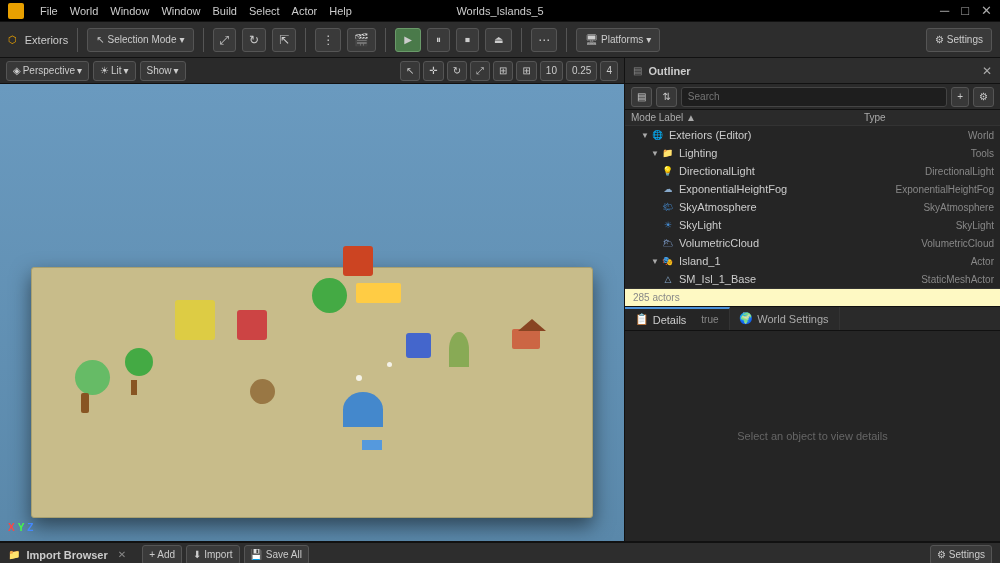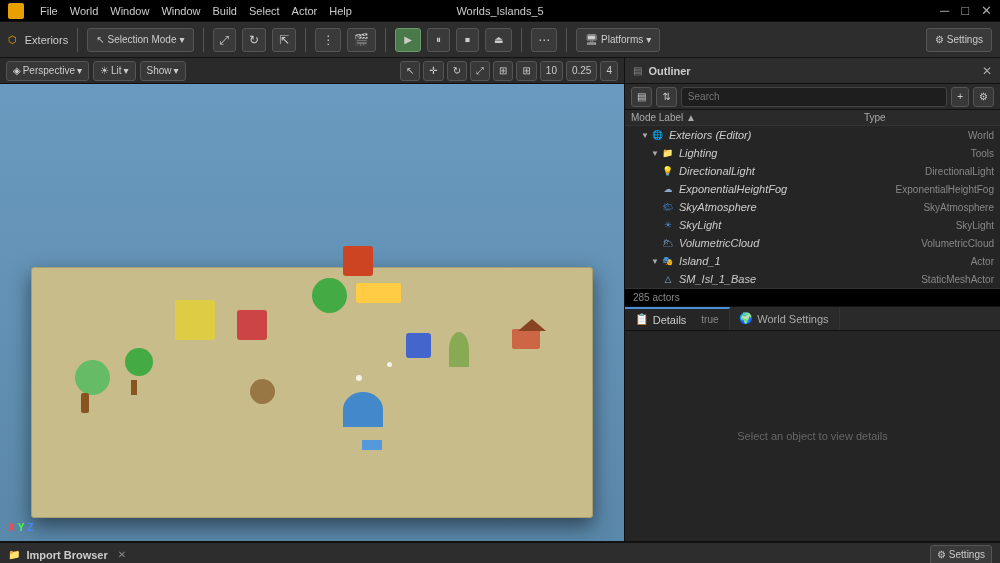--- a/index.html
+++ b/index.html
@@ -46,24 +46,24 @@
     #outliner-search { flex: 1; background: #1e1e1e; border: 1px solid #444; border-radius: 3px; color: #ccc; padding: 2px 6px; font-size: 10px; height: 20px; outline: none; }
     #outliner-columns { display: flex; background: #2a2a2a; border-bottom: 1px solid #333; padding: 2px 6px; }
     #outliner-columns .col-label { flex: 1; font-size: 10px; color: #aaa; cursor: pointer; }
     #outliner-columns .col-type { width: 130px; font-size: 10px; color: #aaa; }
 
     .outliner-item { display: flex; align-items: center; padding: 1px 6px; cursor: pointer; min-height: 18px; }
     .indent-1 { padding-left: 16px; }
     .indent-2 { padding-left: 26px; }
     .indent-3 { padding-left: 36px; }
     .item-icon { width: 14px; height: 14px; margin-right: 4px; display: inline-flex; align-items: center; justify-content: center; font-size: 9px; }
-    .item-label { flex: 1; font-size: 11px; color: #ccc; font-style: italic; }
+    .item-label { flex: 1; font-size: 11px; color: #ccc; }
     .item-type { width: 130px; font-size: 10px; color: #888; text-align: right; }
     .folder-arrow { color: #aaa; margin-right: 2px; font-size: 8px; }
-    #outliner-status { padding: 3px 8px; font-size: 10px; color: #888; background: #000000; border-top: 1px solid #333; }
+    #outliner-status { padding: 3px 8px; font-size: 10px; color: #888; background: #fef9c3; border-top: 1px solid #333; }
 
     
     #details-tabs { display: flex; background: #2a2a2a; border-bottom: 1px solid #111; }
     .detail-tab { padding: 4px 10px; font-size: 11px; color: #aaa; cursor: pointer; border-right: 1px solid #333; display: flex; align-items: center; gap: 4px; }
     .detail-tab.active { background: #252525; color: #ccc; border-top: 2px solid #4a90d9; }
     .detail-tab .tab-close { color: #888; margin-left: 11px; font-size: 10px; }
     #details-content { flex: 1; background: #252525; display: flex; align-items: center; justify-content: center; color: #666; font-size: 11px; }
 
     
     #bottom-panel { height: 200px; background: #252525; border-top: 2px solid #111; display: flex; flex-direction: column; }
@@ -302,18 +302,24 @@
     </div>
 
   </div>
 </div>
 
 <div id="bottom-panel">
   <div id="content-browser-header">
     <span style="font-size:10px;color:#888;">📁</span>
     <span class="panel-title">Import Browser</span>
     <span style="margin-left:4px;font-size:10px;color:#888;">✕</span>
+    <div style="margin-left:10px;display:flex;gap:4px;align-items:center;">
+      <button class="content-btn">+ Add</button>
+      <button class="content-btn">⬇ Import</button>
+      <button class="content-btn">💾 Save All</button>
+      <span style="flex:1;"></span>
+    </div>
     <div style="margin-left:auto;display:flex;gap:4px;align-items:center;">
       <button class="content-btn">⚙ Settings</button>
     </div>
   </div>
 
 </div>
 
 </body></html>

